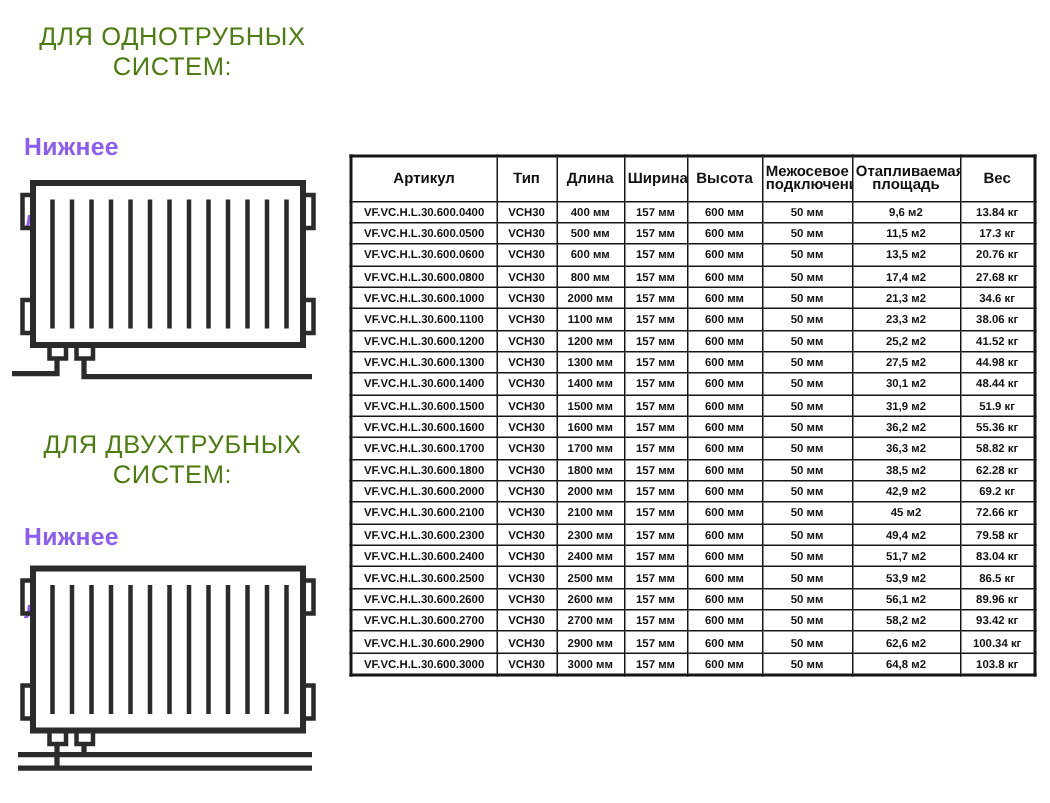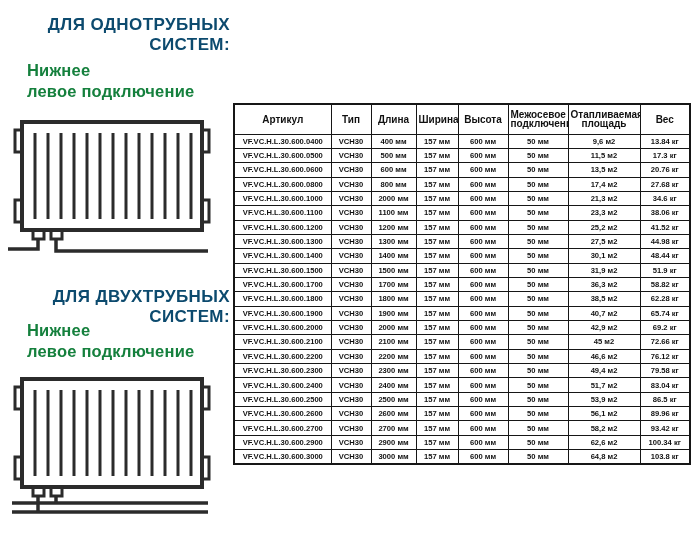--- a/index.html
+++ b/index.html
@@ -10,34 +10,35 @@
     position: relative;
     overflow: hidden;
     color: #2b2b2b;
   }
   .page { position: absolute; inset: 0; width: 700px; height: 535px; background: #fff; }
 
   
   .left-panel { position: absolute; left: 0; top: 0; width: 230px; height: 535px; }
   .sec { position: absolute; left: 0; width: 230px; }
   .sec-heading {
-    text-align: right;
+    text-align: center;
     font-size: 17px;
-    font-weight: 700;
+    font-weight: 400;
     letter-spacing: 0.4px;
     line-height: 20px;
-    color: #0c4a6e;
+    color: #4d7c0f;
   }
   .conn-heading {
     font-size: 16.5px;
     font-weight: 800;
     letter-spacing: 0.2px;
     line-height: 21px;
-    color: #15803d;
-    padding-left: 27px;
+    color: #8b5cf6;
+    padding-left: 16px;
+    margin-top: 28px;
   }
   .diagram { position: absolute; left: 8px; }
   .sec1-heading { top: 15px; }
   .sec1-conn { top: 60px; }
   .diagram1 { top: 118px; width: 208px; height: 140px; }
   .sec2-heading { top: 287px; }
   .sec2-conn { top: 320px; }
   .diagram2 { top: 375px; width: 208px; height: 145px; }
 
   
@@ -307,20 +308,30 @@
       <td>VF.VC.H.L.30.600.1500</td>
       <td>VCH30</td>
       <td>1500 мм</td>
       <td>157 мм</td>
       <td>600 мм</td>
       <td>50 мм</td>
       <td>31,9 м2</td>
       <td>51.9 кг</td>
     </tr>
 
+    <tr>
+      <td>VF.VC.H.L.30.600.1600</td>
+      <td>VCH30</td>
+      <td>1600 мм</td>
+      <td>157 мм</td>
+      <td>600 мм</td>
+      <td>50 мм</td>
+      <td>36,2 м2</td>
+      <td>55.36 кг</td>
+    </tr>
 
     <tr>
       <td>VF.VC.H.L.30.600.1700</td>
       <td>VCH30</td>
       <td>1700 мм</td>
       <td>157 мм</td>
       <td>600 мм</td>
       <td>50 мм</td>
       <td>36,3 м2</td>
       <td>58.82 кг</td>
@@ -330,30 +341,20 @@
       <td>VF.VC.H.L.30.600.1800</td>
       <td>VCH30</td>
       <td>1800 мм</td>
       <td>157 мм</td>
       <td>600 мм</td>
       <td>50 мм</td>
       <td>38,5 м2</td>
       <td>62.28 кг</td>
     </tr>
 
-    <tr>
-      <td>VF.VC.H.L.30.600.1900</td>
-      <td>VCH30</td>
-      <td>1900 мм</td>
-      <td>157 мм</td>
-      <td>600 мм</td>
-      <td>50 мм</td>
-      <td>40,7 м2</td>
-      <td>65.74 кг</td>
-    </tr>
 
     <tr>
       <td>VF.VC.H.L.30.600.2000</td>
       <td>VCH30</td>
       <td>2000 мм</td>
       <td>157 мм</td>
       <td>600 мм</td>
       <td>50 мм</td>
       <td>42,9 м2</td>
       <td>69.2 кг</td>
@@ -363,30 +364,20 @@
       <td>VF.VC.H.L.30.600.2100</td>
       <td>VCH30</td>
       <td>2100 мм</td>
       <td>157 мм</td>
       <td>600 мм</td>
       <td>50 мм</td>
       <td>45 м2</td>
       <td>72.66 кг</td>
     </tr>
 
-    <tr>
-      <td>VF.VC.H.L.30.600.2200</td>
-      <td>VCH30</td>
-      <td>2200 мм</td>
-      <td>157 мм</td>
-      <td>600 мм</td>
-      <td>50 мм</td>
-      <td>46,6 м2</td>
-      <td>76.12 кг</td>
-    </tr>
 
     <tr>
       <td>VF.VC.H.L.30.600.2300</td>
       <td>VCH30</td>
       <td>2300 мм</td>
       <td>157 мм</td>
       <td>600 мм</td>
       <td>50 мм</td>
       <td>49,4 м2</td>
       <td>79.58 кг</td>

